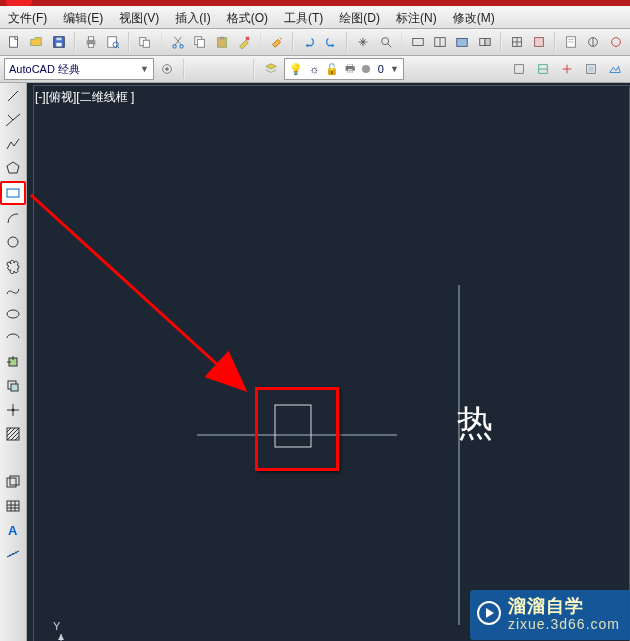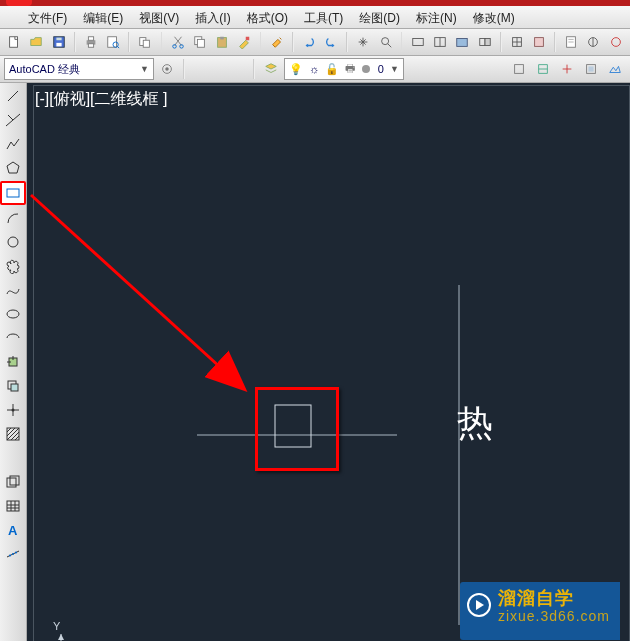--- a/index.html
+++ b/index.html
@@ -3,49 +3,49 @@
 <meta charset="utf-8">
 <style>
 html,body{margin:0;padding:0;width:630px;height:641px;background:#3d3d3d;font-family:"Microsoft YaHei","SimSun",Arial,sans-serif;overflow:hidden}
 .col{display:flex;flex-direction:column}
 
 
 .topred{width:100%;height:6px;background:#b71c1c;display:flex;align-items:flex-end}
 .topred .blob{width:26px;height:6px;background:#e22;border-radius:0 0 4px 4px;margin-left:6px}
 
 
-.menubar{height:22px;background:linear-gradient(#f7f7f7,#e2e2e2);border-bottom:1px solid #aaa;display:flex;padding-left:20px}
+.menubar{height:22px;background:linear-gradient(#f7f7f7,#e2e2e2);border-bottom:1px solid #aaa;display:flex;padding-left:0}
 .menuitem{font-size:12px;color:#222;padding:4px 8px 0;cursor:default;white-space:nowrap}
 
 
 .tbrow{height:26px;background:linear-gradient(#f4f4f4,#d8d8d8);border-bottom:1px solid #aaa;display:flex;align-items:center;padding:0 4px;gap:2px}
 .tbtn{width:20px;height:20px;display:flex;align-items:center;justify-content:center;border:1px solid transparent;border-radius:2px;cursor:default}
 .tbtn svg{width:14px;height:14px}
 .sep{width:2px;height:20px;margin:0 3px;background:linear-gradient(90deg,#bbb,#fff)}
 .combo{height:20px;border:1px solid #999;background:#fff;font-size:11px;color:#005;padding:0 4px;display:flex;align-items:center;min-width:140px;justify-content:space-between}
 .combo .arrow{font-size:9px;color:#555}
 .layercombo{min-width:110px;font-size:11px}
 .layercombo .dot{width:8px;height:8px;border-radius:50%;background:#999;margin-right:2px}
 
 
 .mainwrap{display:flex;height:589px}
 .vtool{width:26px;background:linear-gradient(90deg,#f0f0f0,#d6d6d6);border-right:1px solid #aaa;display:flex;flex-direction:column;align-items:center;padding-top:2px;gap:2px}
 .vbtn{width:22px;height:20px;display:flex;align-items:center;justify-content:center;cursor:default;border:1px solid transparent;border-radius:2px}
 .vbtn svg{width:16px;height:16px}
 .vbtn.hot{border:2px solid #f00;background:#fff}
 .canvas{flex:1;background:#1d2733;position:relative;overflow:hidden}
-.vplabel{position:absolute;top:6px;left:8px;color:#fff;font-size:16px}
+.vplabel{position:absolute;top:6px;left:8px;color:#fff;font-size:12px}
 .vpframe{position:absolute;left:6px;top:2px;right:0;bottom:0;border:1px solid #4a5560}
 .crossg line{stroke:#a9b6c2;stroke-width:1}
 .pickbox{fill:none;stroke:#d5dde5;stroke-width:1}
 .redbox{position:absolute;border:3px solid #ff0000;box-shadow:2px 2px 3px rgba(0,0,0,.5)}
 .hotchar{position:absolute;font-size:36px;color:#fff;font-family:"SimSun",serif}
 .ucs{position:absolute;left:26px;bottom:12px;color:#c7d1db;font-size:11px}
 .ucs svg{display:block}
-.wm{position:absolute;right:10px;bottom:32px;display:flex;align-items:center;background:rgba(20,90,160,.92);color:#eab308;padding:4px 10px 16px 6px;border-radius:3px 0 0 3px}
+.wm{position:absolute;right:0;bottom:32px;display:flex;align-items:center;background:rgba(20,90,160,.92);color:#fef9c3;padding:4px 10px 8px 6px;border-radius:3px 0 0 3px}
 .wm svg{margin-right:6px}
 .wm .big{font-size:18px;font-weight:600;letter-spacing:1px}
 .wm .small{font-size:14px;opacity:.85;letter-spacing:1px;margin-top:-2px}
 
 
 .arrowA{position:absolute;left:0;top:0;pointer-events:none}
 </style>
 </head>
 <body>
 

